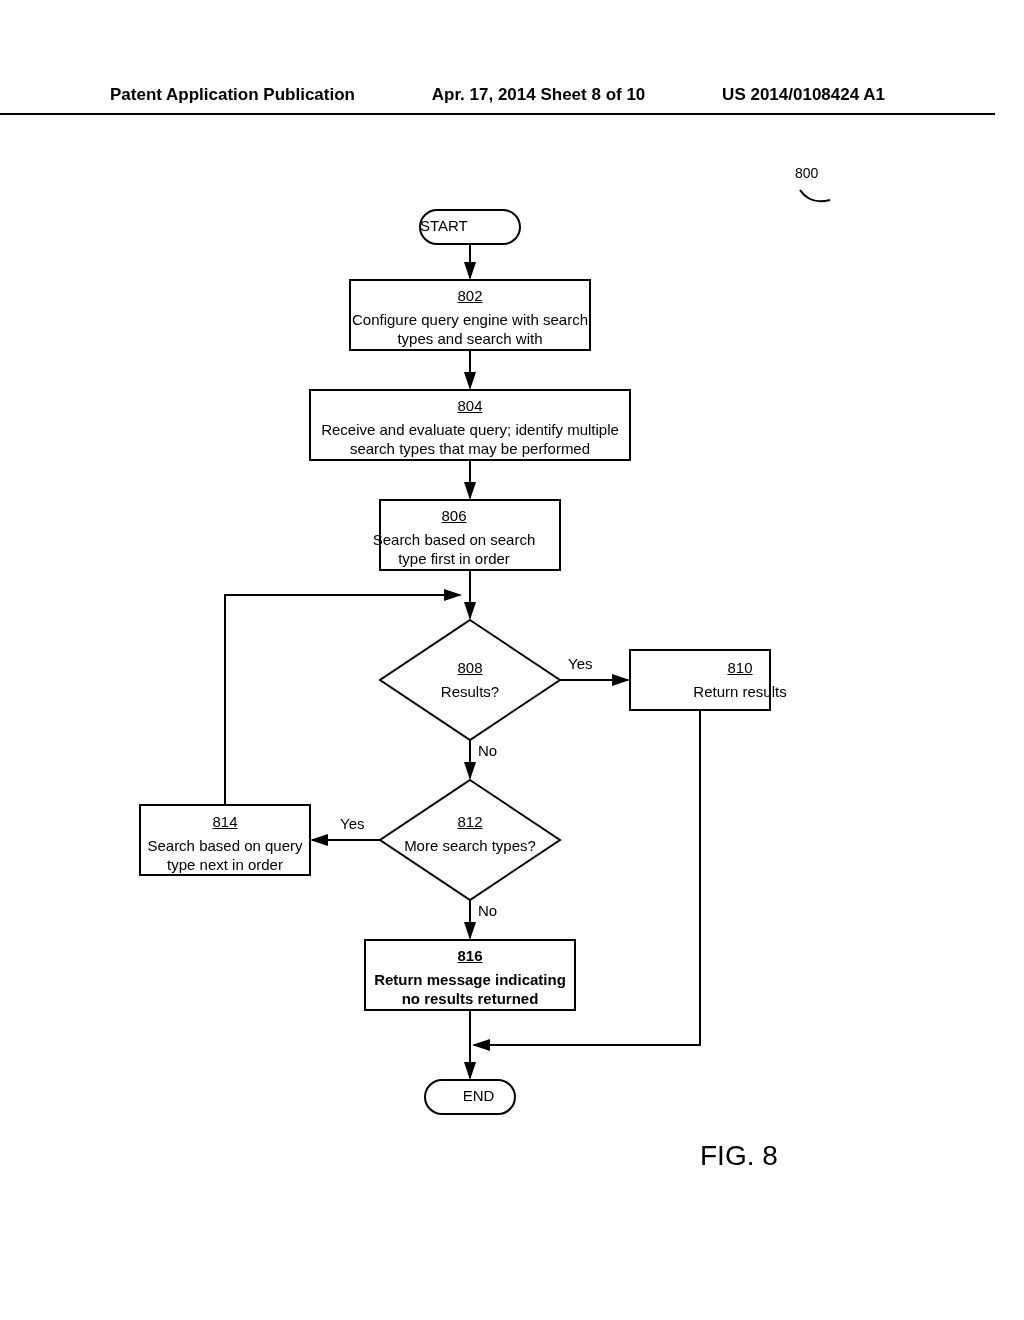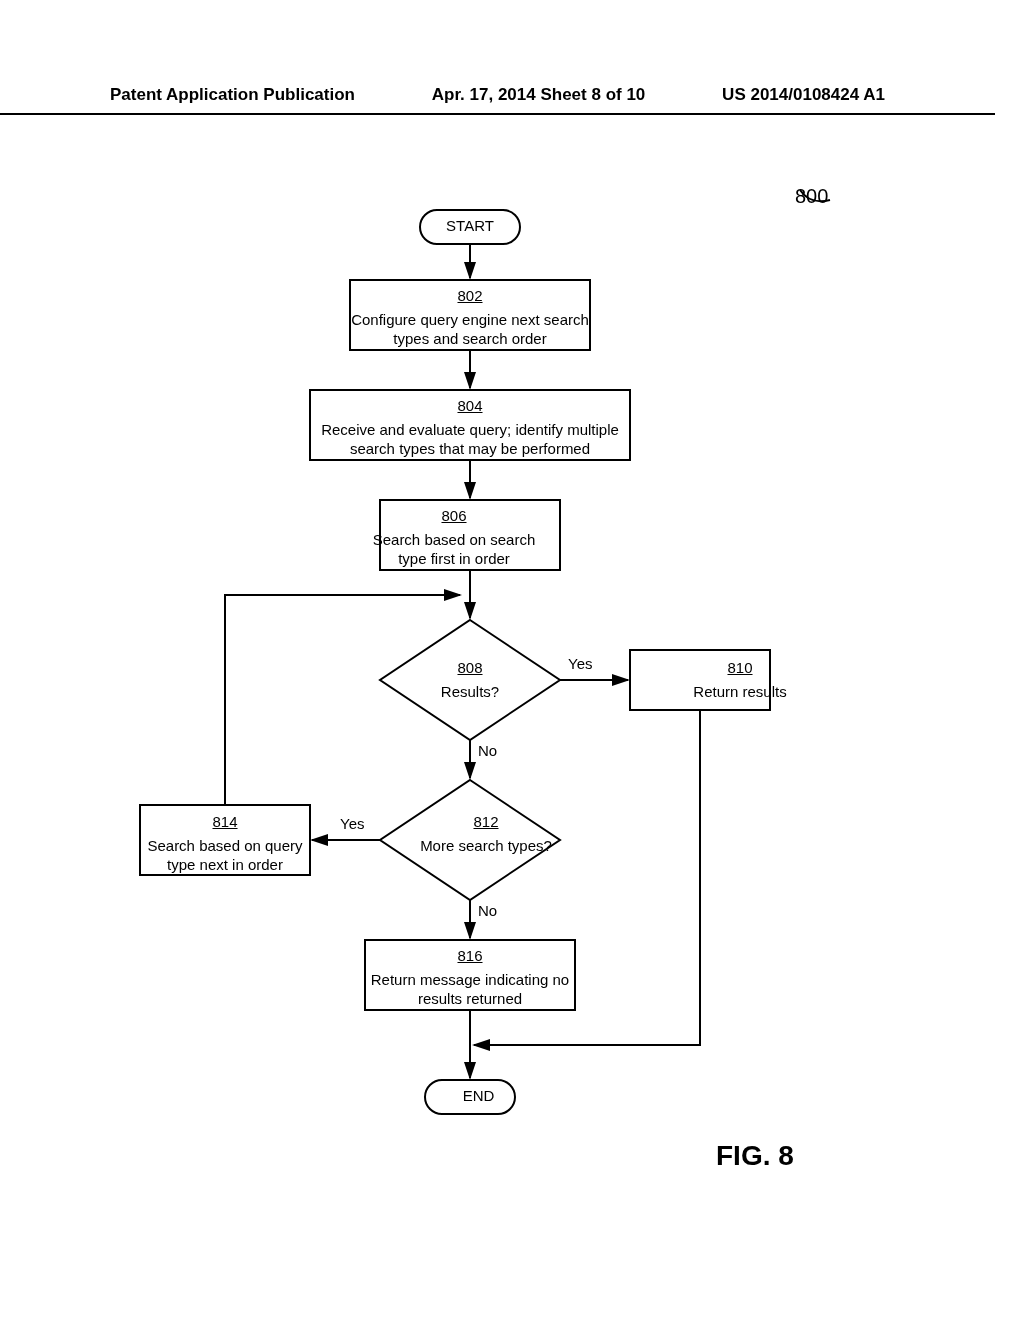--- a/index.html
+++ b/index.html
@@ -29,28 +29,26 @@
   }
   .diagram {
     position: absolute;
     top: 150px;
     left: 0;
     width: 1024px;
     height: 1100px;
   }
   .figlabel {
     position: absolute;
-    font-weight: bold;
+    font-weight: normal;
     font-size: 28px;
-    margin-left: 16px;
   }
   .refnum {
     position: absolute;
-    font-size: 20px;
-    margin-top: 20px;
+    font-size: 14px;
   }
   .box-text {
     font-size: 15px;
     text-align: center;
     line-height: 1.3;
   }
   .num {
     text-decoration: underline;
     display: block;
     margin-bottom: 4px;
@@ -112,25 +110,25 @@
     <line x1="470" y1="860" x2="470" y2="928" stroke="#000" stroke-width="2" marker-end="url(#arrow)"></line>
 
     <polyline points="700,560 700,895 474,895" fill="none" stroke="#000" stroke-width="2" marker-end="url(#arrow)"></polyline>
 
     <rect x="425" y="930" rx="17" ry="17" width="90" height="34" fill="#fff" stroke="#000" stroke-width="2"></rect>
   </svg>
 
   
   <div class="refnum" style="left:795px; top:15px;">800</div>
 
-  <div style="position:absolute; left:420px; top:67px; width:100px; text-align:center; font-size:15px;">START</div>
+  <div style="position:absolute; left:420px; top:67px; width:100px; font-size:15px;">START</div>
 
   <div style="position:absolute; left:350px; top:136px; width:240px;" class="box-text">
     <span class="num">802</span>
-    <span>Configure query engine next search types and search order</span>
+    <span>Configure query engine with search types and search with</span>
   </div>
 
   <div style="position:absolute; left:310px; top:246px; width:320px;" class="box-text">
     <span class="num">804</span>
     <span>Receive and evaluate query; identify multiple search types that may be performed</span>
   </div>
 
   <div style="position:absolute; left:364px; top:356px; width:180px;" class="box-text">
     <span class="num">806</span>
     <span>Search based on search type first in order</span>
@@ -141,33 +139,33 @@
     <span>Results?</span>
   </div>
   <div style="position:absolute; left:568px; top:505px; font-size:15px;">Yes</div>
   <div style="position:absolute; left:478px; top:592px; font-size:15px;">No</div>
 
   <div style="position:absolute; left:630px; top:508px; width:140px;margin-left:40px;" class="box-text">
     <span class="num">810</span>
     <span>Return results</span>
   </div>
 
-  <div style="position:absolute; left:416px; top:662px; width:140px;" class="box-text">
+  <div style="position:absolute; left:400px; top:662px; width:140px;" class="box-text">
     <span class="num">812</span>
     <span>More search types?</span>
   </div>
   <div style="position:absolute; left:340px; top:665px; font-size:15px;">Yes</div>
   <div style="position:absolute; left:478px; top:752px; font-size:15px;">No</div>
 
   <div style="position:absolute; left:140px; top:662px; width:170px;" class="box-text">
     <span class="num">814</span>
     <span>Search based on query type next in order</span>
   </div>
 
-  <div style="position:absolute; left:365px; top:796px; width:210px;" class="box-text">
+  <div style="position:absolute; left:365px; top:796px; width:210px;font-weight:bold;" class="box-text">
     <span class="num">816</span>
     <span>Return message indicating no results returned</span>
   </div>
 
   <div style="position:absolute; left:425px; top:937px; width:107px; text-align:center; font-size:15px;">END</div>
 
   <div class="figlabel" style="left:700px; top:990px;">FIG. 8</div>
 </div>
 
 </body></html>

